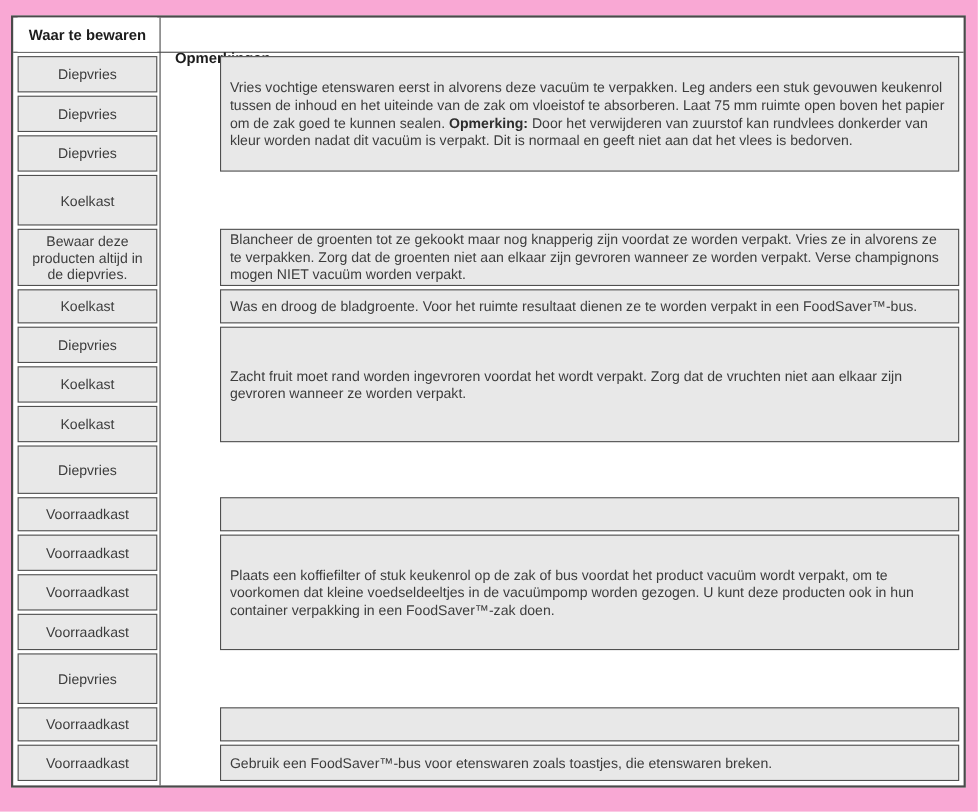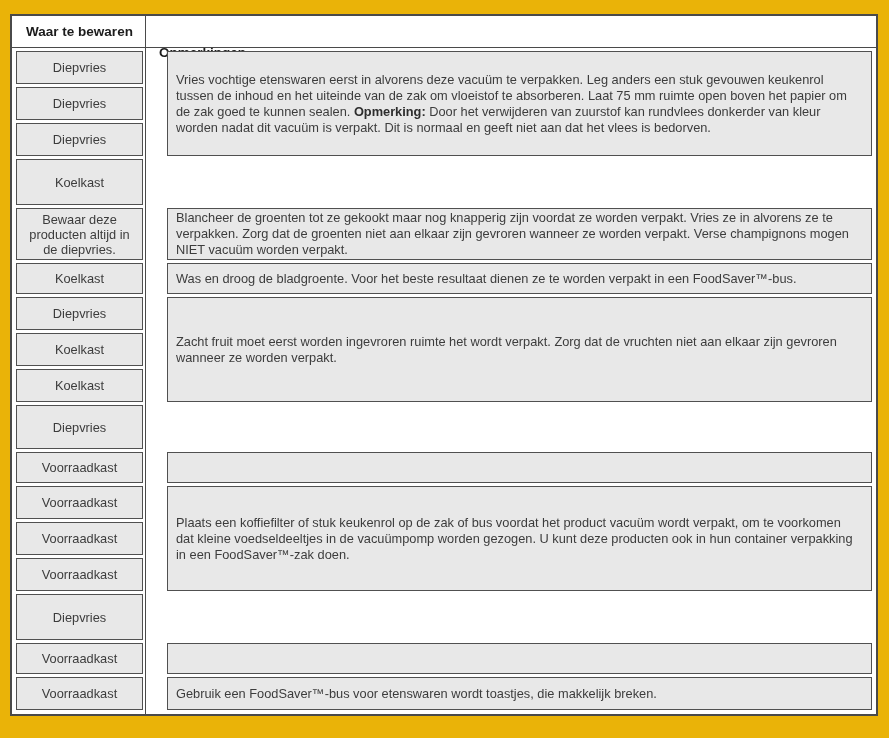--- a/index.html
+++ b/index.html
@@ -4,21 +4,21 @@
 <style>
   html, body {
     margin: 0;
     padding: 0;
     background: #ffffff;
     font-family: "Liberation Sans", "DejaVu Sans", sans-serif;
   }
   .sheet {
     width: 889px;
     height: 738px;
-    background: #eab308;
+    background: #f9a8d4;
     box-sizing: border-box;
     padding: 14px 10px 0 10px;
   }
   .table {
     position: relative;
     width: 868px;
     box-sizing: border-box;
     border: 2px solid #4a4a4a;
     background: #ffffff;
     padding: 4px;
@@ -68,20 +68,21 @@
     padding: 2px 6px;
     font-size: 12.8px;
     line-height: 15px;
     color: #3c3c3c;
   }
   .remark {
     flex: 1;
     display: flex;
     align-items: center;
     padding: 3px 10px 3px 8px;
+    margin-left: 33px;
   }
   .remark p {
     margin: 0;
     font-size: 12.8px;
     line-height: 16px;
     color: #3c3c3c;
   }
   .remark b { font-weight: bold; color: #2d2d2d; }
   
   .header-row {
@@ -155,34 +156,34 @@
         </div>
       </div>
     </div>
 
     <div class="row s4">
       <div class="col-left">
         <div class="cell label">Koelkast</div>
       </div>
       <div class="col-right">
         <div class="cell remark">
-          <p>Was en droog de bladgroente. Voor het beste resultaat dienen ze te worden verpakt in een FoodSaver™-bus.</p>
+          <p>Was en droog de bladgroente. Voor het ruimte resultaat dienen ze te worden verpakt in een FoodSaver™-bus.</p>
         </div>
       </div>
     </div>
 
     <div class="row s5">
       <div class="col-left">
         <div class="cell label">Diepvries</div>
         <div class="cell label">Koelkast</div>
         <div class="cell label">Koelkast</div>
       </div>
       <div class="col-right">
         <div class="cell remark">
-          <p>Zacht fruit moet eerst worden ingevroren ruimte het wordt verpakt. Zorg dat de vruchten niet aan elkaar zijn gevroren wanneer ze worden verpakt.</p>
+          <p>Zacht fruit moet rand worden ingevroren voordat het wordt verpakt. Zorg dat de vruchten niet aan elkaar zijn gevroren wanneer ze worden verpakt.</p>
         </div>
       </div>
     </div>
 
     <div class="row s6">
       <div class="col-left">
         <div class="cell label">Diepvries</div>
       </div>
     </div>
 
@@ -226,19 +227,19 @@
         </div>
       </div>
     </div>
 
     <div class="row s11">
       <div class="col-left">
         <div class="cell label">Voorraadkast</div>
       </div>
       <div class="col-right">
         <div class="cell remark">
-          <p>Gebruik een FoodSaver™-bus voor etenswaren wordt toastjes, die makkelijk breken.</p>
+          <p>Gebruik een FoodSaver™-bus voor etenswaren zoals toastjes, die etenswaren breken.</p>
         </div>
       </div>
     </div>
 
   </div>
 </div>
 
 </body></html>

